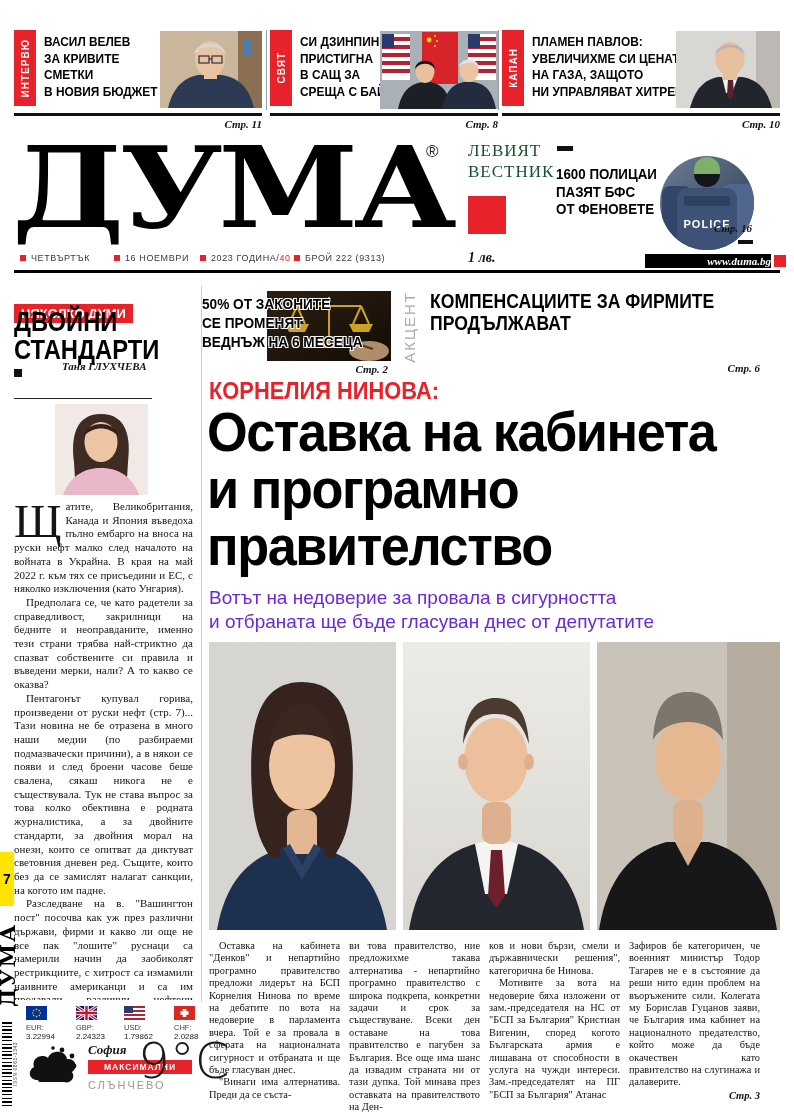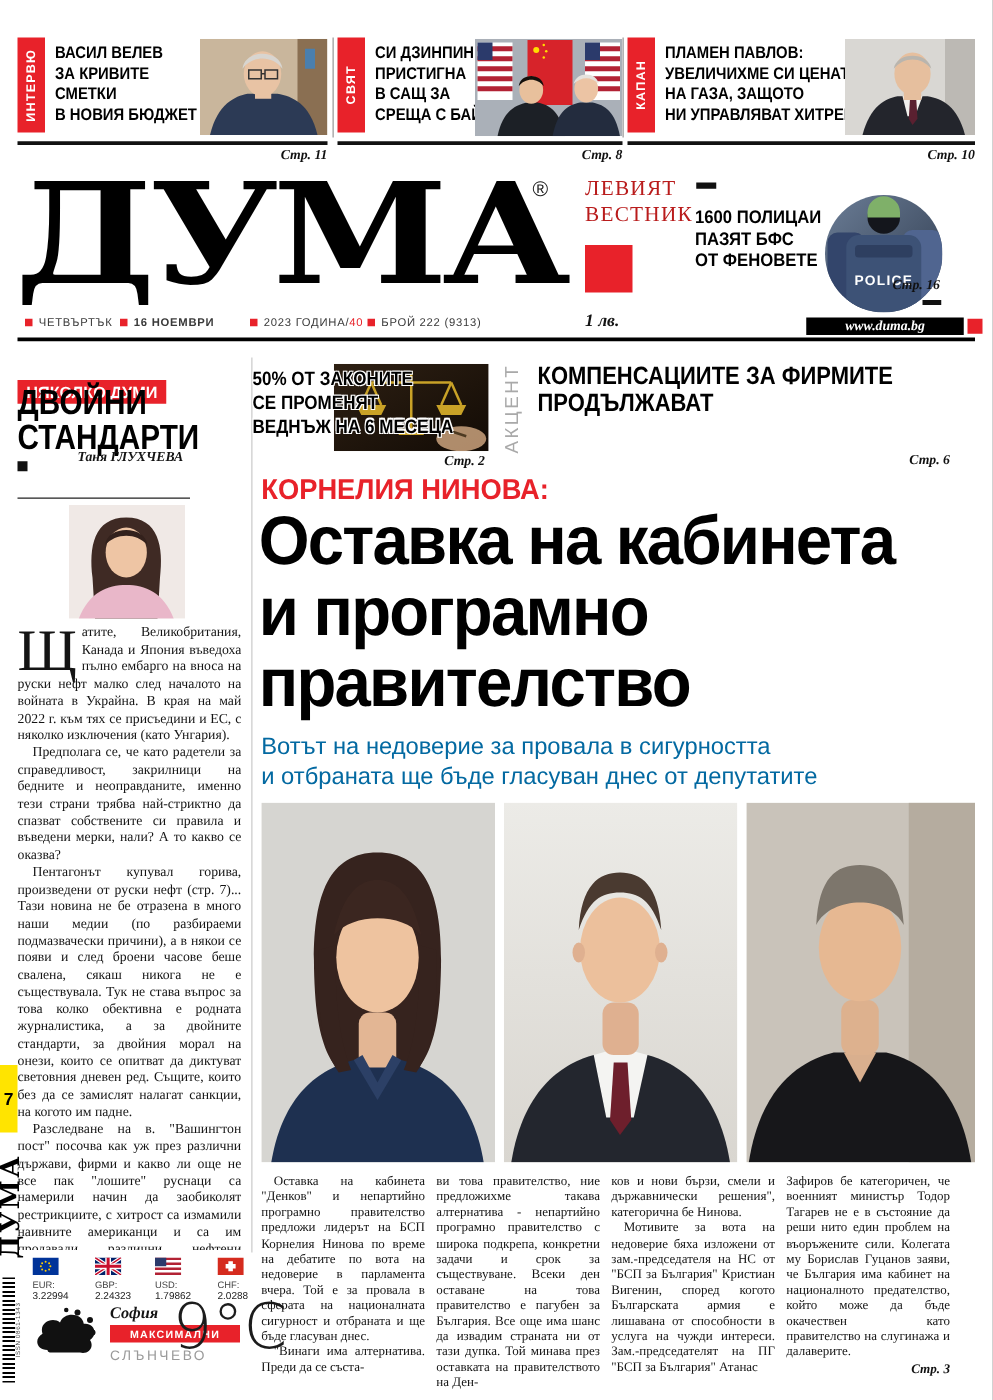--- a/index.html
+++ b/index.html
@@ -15,27 +15,27 @@
   .kickv{position:absolute;left:0;top:0;width:22px;height:76px;background:var(--accent);display:flex;align-items:center;justify-content:center;}
   .kickv span{writing-mode:vertical-rl;transform:rotate(180deg);color:#fff;font-family:"Liberation Sans",sans-serif;font-weight:bold;font-size:10px;letter-spacing:1px;}
   .thead{position:absolute;left:30px;top:4px;font-size:13.5px;line-height:16.5px;transform:scaleX(0.88);transform-origin:left top;color:#000;}
   .tphoto{position:absolute;top:1px;overflow:hidden;}
   .trule{position:absolute;left:0;right:0;top:83px;height:3px;background:#111;}
   .tref{position:absolute;right:0;top:88px;width:70px;}
   .tdiv{position:absolute;top:30px;height:80px;width:1px;background:#9a9a9a;}
   
   .logo{position:absolute;left:12px;top:136px;font-family:"DejaVu Serif",serif;font-weight:bold;font-size:112px;line-height:104px;letter-spacing:-4px;transform:scaleX(1.13);transform-origin:left top;color:#000;}
   .reg{position:absolute;left:426px;top:142px;font-size:17px;color:#222;font-family:"Liberation Sans",sans-serif;}
-  .tagline{position:absolute;left:468px;top:140px;font-size:17px;line-height:21px;letter-spacing:1px;color:#b91c1c;}
+  .tagline{position:absolute;left:468px;top:140px;font-size:17px;line-height:21px;letter-spacing:1px;color:#14532d;}
   .redsq{position:absolute;background:var(--accent);}
   .price{position:absolute;left:468px;top:250px;font-weight:bold;font-style:italic;font-size:14px;}
   .dash{position:absolute;background:#111;}
   .pol-head{position:absolute;left:556px;top:166px;font-size:14.5px;line-height:17.5px;transform:scaleX(0.92);transform-origin:left top;color:#000;}
   .pol-photo{position:absolute;left:660px;top:156px;width:94px;height:94px;border-radius:50%;overflow:hidden;}
-  .webbar{position:absolute;left:645px;top:254px;width:126px;height:14px;background:#000;color:#fff;font-family:"Liberation Serif",serif;font-weight:bold;font-style:italic;font-size:11px;line-height:14px;text-align:center;}
+  .webbar{position:absolute;left:645px;top:254px;width:126px;height:14px;background:#000;color:#fff;font-family:"Liberation Serif",serif;font-weight:bold;font-style:italic;font-size:11px;line-height:14px;text-align:right;}
   .mainrule{position:absolute;left:14px;top:270px;width:766px;height:3px;background:#000;}
   
   .dl{position:absolute;top:253px;font-family:"Liberation Sans",sans-serif;font-size:9px;letter-spacing:0.6px;color:#3a3a3a;}
   .dl .b{display:inline-block;width:6px;height:6px;background:var(--accent);margin-right:5px;}
   .dl .red{color:var(--accent);}
   
   .seclabel{position:absolute;left:14px;top:288px;background:var(--accent);color:#fff;font-family:"Liberation Sans",sans-serif;font-weight:bold;font-size:13px;line-height:13px;padding:3px 7px;margin-top:16px;}
   .optitle{position:absolute;left:14px;top:308px;font-size:28px;line-height:28px;transform:scaleX(0.85);transform-origin:left top;color:#000;}
   .opsq{position:absolute;left:14px;top:369px;width:8px;height:8px;background:#111;}
   .opauthor{position:absolute;left:14px;top:360px;font-weight:bold;font-style:italic;font-size:11px;margin-left:48px;}
@@ -66,21 +66,21 @@
   .promo-photo{position:absolute;left:267px;top:291px;width:124px;height:70px;overflow:hidden;}
   .promo-head{position:absolute;left:202px;top:294px;font-size:15.5px;line-height:19px;transform:scaleX(0.88);transform-origin:left top;color:#000;z-index:2;text-shadow:-1px -1px 0 #fff,1px -1px 0 #fff,-1px 1px 0 #fff,1px 1px 0 #fff;}
   .promo-ref{position:absolute;left:300px;top:363px;width:88px;}
   .akcv{position:absolute;left:394px;top:290px;width:30px;height:74px;display:flex;align-items:center;justify-content:center;}
   .akcv span{writing-mode:vertical-rl;transform:rotate(180deg);font-family:"Liberation Sans",sans-serif;font-size:15px;letter-spacing:2px;color:#a9a9a9;}
   .akc-head{position:absolute;left:430px;top:290px;font-size:20px;line-height:22px;transform:scaleX(0.88);transform-origin:left top;color:#000;}
   .akc-body{position:absolute;left:430px;top:315px;width:342px;font-style:italic;font-size:12.5px;line-height:15.8px;text-align:justify;text-indent:16px;}
   .akc-ref{position:absolute;left:690px;top:362px;width:70px;}
   .kicker{position:absolute;left:209px;top:378px;font-size:23px;transform:scaleX(0.95);transform-origin:left top;color:var(--accent);}
   .lead-head{position:absolute;left:207px;top:404px;font-family:"Liberation Sans",sans-serif;font-weight:bold;font-size:55px;line-height:57px;letter-spacing:-1.5px;transform:scaleX(0.95);transform-origin:left top;color:#000;}
-  .lead-sub{position:absolute;left:209px;top:586px;font-family:"Liberation Sans",sans-serif;font-size:19px;line-height:23.5px;color:#0369a1;}
+  .lead-sub{position:absolute;left:209px;top:586px;font-family:"Liberation Sans",sans-serif;font-size:19px;line-height:23.5px;color:#6d28d9;}
   .lphoto{position:absolute;top:642px;height:288px;overflow:hidden;}
   .lcol{position:absolute;top:940px;width:131px;height:172px;overflow:hidden;font-size:10.4px;line-height:12.4px;text-align:justify;}
   .lcol p{text-indent:10px;}
   .lcol p.noind{text-indent:0;}
   .lcol .pageref{font-size:10.5px;margin-top:1px;}
 </style>
 </head>
 <body>
 
 <div class="page">
@@ -210,21 +210,21 @@
         <rect x="24" y="40" width="46" height="10" rx="3" fill="#2e3f60"></rect>
         <text x="47" y="72" text-anchor="middle" font-family="Liberation Sans,sans-serif" font-weight="bold" font-size="11" fill="#ffffff" letter-spacing="1">POLICE</text>
       </svg>
   </div>
   <div class="pageref abs" style="left:684px;top:222px;width:68px;">Стр. 16</div>
   <div class="dash" style="left:738px;top:240px;width:15px;height:4px;"></div>
   <div class="webbar">www.duma.bg</div>
   <div class="redsq" style="left:774px;top:255px;width:12px;height:12px;"></div>
 
   <div class="dl" style="left:20px;"><span class="b"></span><span>ЧЕТВЪРТЪК</span></div>
-  <div class="dl" style="left:96px;font-weight:bold;"><span class="b"></span><span>16 НОЕМВРИ</span></div>
+  <div class="dl" style="left:114px;"><span class="b"></span><span>16 НОЕМВРИ</span></div>
   <div class="dl" style="left:200px;"><span class="b"></span><span>2023 ГОДИНА/</span><span class="red">40</span></div>
   <div class="dl" style="left:294px;"><span class="b"></span><span>БРОЙ 222 (9313)</span></div>
   <div class="mainrule"></div>
 
   <div class="edgenum">
       <span>7</span>
     </div>
   <div class="vlogo">
       <span>ДУМА</span>
     </div>

